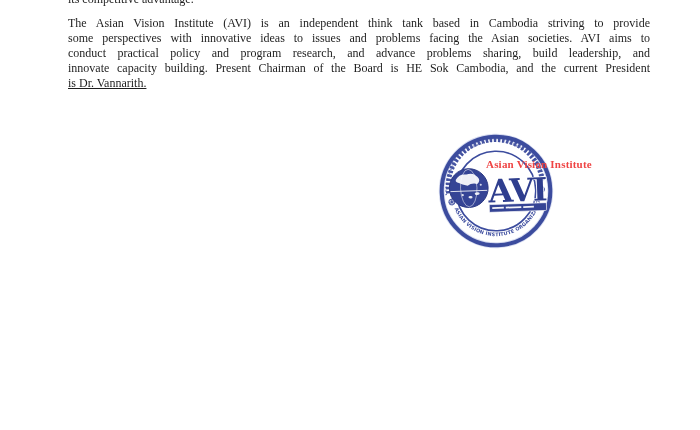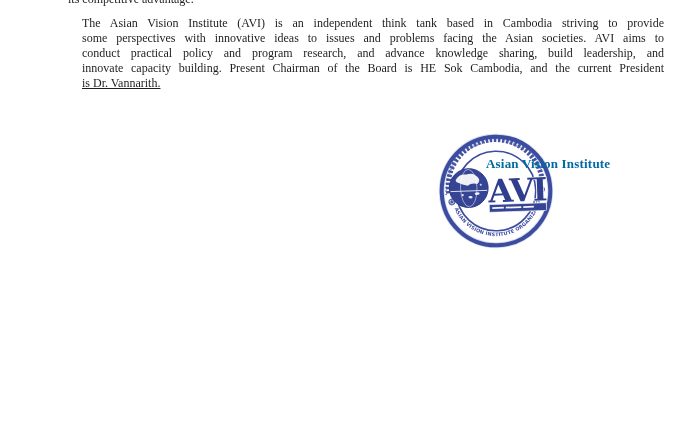--- a/index.html
+++ b/index.html
@@ -25,32 +25,31 @@
     width:582px;
     font-size:12px;line-height:15px;
     color:#1e1e1e;
   }
   .pline{
     display:block;width:582px;
     text-align:justify;
     text-align-last:justify;
     white-space:nowrap;
     overflow:visible;
-    margin-left:14px;
   }
   .pline.last{
     text-align-last:left;
     text-decoration:underline;
   }
   .signature-heading{
     position:absolute;
     left:486px;top:156px;
-    font-size:13px;line-height:16px;
+    font-size:11px;line-height:16px;
     font-weight:bold;
-    color:#0369a1;
+    color:#ef4444;
     white-space:nowrap;
     z-index:3;
     letter-spacing:.2px;
   }
   .stamp-wrap{
     position:absolute;
     left:433px;top:128px;
     width:126px;height:126px;
     z-index:2;
     transform:rotate(-2deg);
@@ -61,21 +60,21 @@
 </head>
 <body>
 
 <div id="page">
 
   <div class="clipped-line">its competitive advantage.</div>
 
   <div class="paragraph">
     <span class="pline">The Asian Vision Institute (AVI) is an independent think tank based in Cambodia striving to provide</span>
     <span class="pline">some perspectives with innovative ideas to issues and problems facing the Asian societies. AVI aims to</span>
-    <span class="pline">conduct practical policy and program research, and advance knowledge sharing, build leadership, and</span>
+    <span class="pline">conduct practical policy and program research, and advance problems sharing, build leadership, and</span>
     <span class="pline">innovate capacity building. Present Chairman of the Board is HE Sok Cambodia, and the current President</span>
     <span class="pline last">is Dr. Vannarith.</span>
   </div>
 
   <div class="signature-heading">Asian Vision Institute</div>
 
   <div class="stamp-wrap">
     <svg viewBox="0 0 130 130" xmlns="http://www.w3.org/2000/svg">
 
       <circle cx="65" cy="65" r="56" fill="none" stroke="#93a0d6" stroke-width="6" opacity="0.4"></circle>

